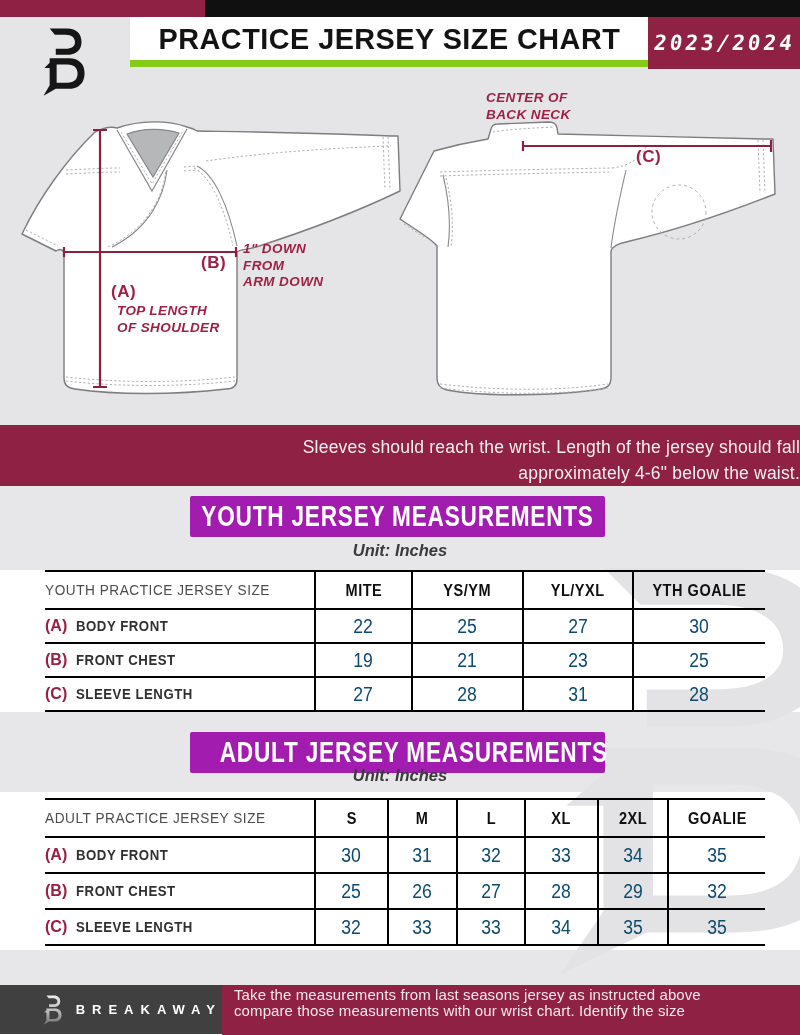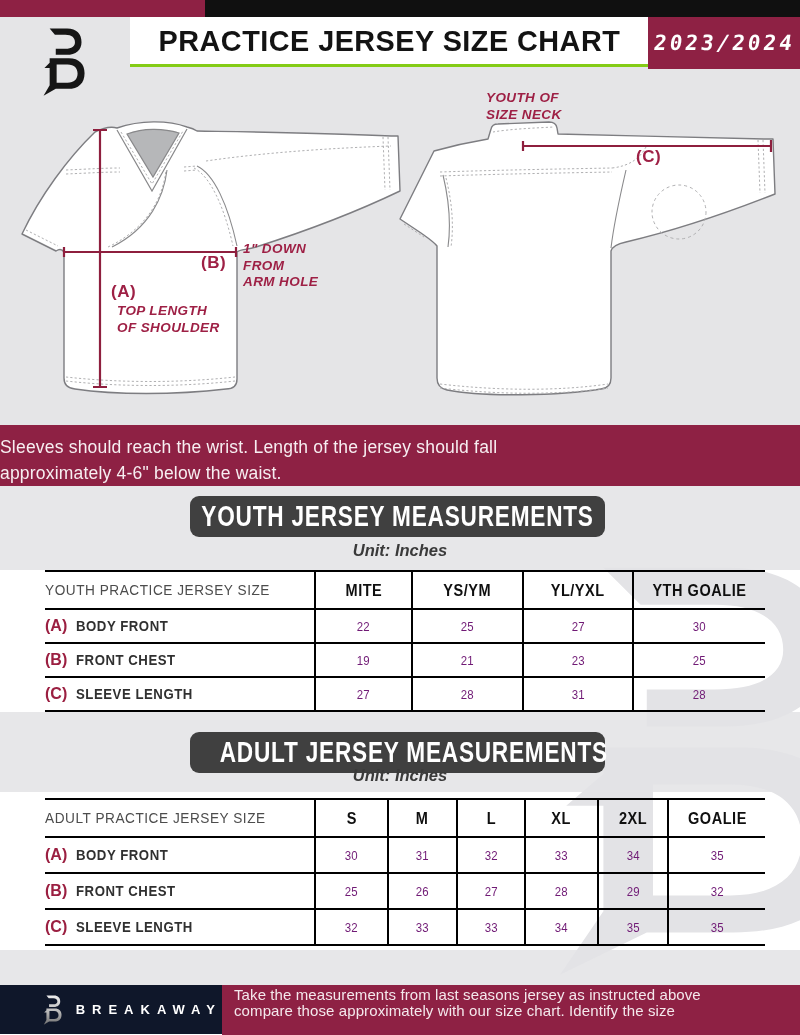--- a/index.html
+++ b/index.html
@@ -12,46 +12,46 @@
   .strip-maroon { left:0; top:0; width:205px; height:17px; background:#8e2144; z-index:1; }
   .strip-black  { left:205px; top:0; width:595px; height:17px; background:#101010; z-index:1; }
   .gray-hero    { left:0; top:17px; width:800px; height:408px; background:#e5e5e7; z-index:1; }
   .gray-band    { left:0; width:800px; background:#e7e7e9; z-index:1; }
   .gb1 { top:486px; height:84px; }
   .gb2 { top:712px; height:80px; }
   .gb3 { top:950px; height:35px; }
 
   
   .title-box { left:130px; top:17px; width:518px; height:50px; background:#ffffff;
-               border-bottom:3px solid #84cc16; display:flex; align-items:center;
+               border-bottom:7px solid #84cc16; display:flex; align-items:center;
                justify-content:center; z-index:3; }
   .title-box span { font-size:30px; font-weight:800; color:#131313; letter-spacing:.5px;
                     display:inline-block; transform:scaleX(.96); white-space:nowrap; }
   .year-box { left:648px; top:17px; width:152px; height:52px; background:#8e2144;
               display:flex; align-items:center; justify-content:center; z-index:3; }
   .year-box span { font-family:"DejaVu Sans Mono", monospace; font-weight:700;
                    font-size:21px; color:#ffffff; letter-spacing:3px;
                    display:inline-block; transform:skewX(-8deg); white-space:nowrap; }
   .logo-main { left:28px; top:26px; width:66px; height:72px; z-index:3; }
 
   
   .jerseys { left:0; top:60px; width:800px; height:370px; z-index:2; }
   .ann { position:absolute; color:#9e2045; z-index:3; }
   .ann-caption { font-style:italic; font-weight:600; font-size:13.5px;
                  line-height:16.5px; letter-spacing:.4px; white-space:nowrap; }
   .ann-key { font-weight:800; font-size:17px; letter-spacing:.5px; }
 
   
   .banner { left:0; top:425px; width:800px; height:61px; background:#8e2144;
-            text-align:left; padding-top:9px; z-index:2; }
+            text-align:right; padding-top:9px; z-index:2; }
   .banner div { color:#f7eef1; font-size:17.5px; line-height:26px; letter-spacing:.2px; }
 
   
-  .section-bar { left:190px; width:415px; height:41px; background:#404040;
-                 border-radius:9px; display:flex; align-items:center;
+  .section-bar { left:190px; width:415px; height:41px; background:#a21caf;
+                 border-radius:2px; display:flex; align-items:center;
                  justify-content:center; z-index:3; }
   .section-bar span { color:#ffffff; font-size:29px; font-weight:700; letter-spacing:1px;
                       display:inline-block; transform:scaleX(.78); white-space:nowrap; }
   .bar-youth { top:496px; } .bar-adult { top:732px;padding-left:33px; }
   .unit { left:0; width:800px; text-align:center; font-style:italic; font-weight:700;
           color:#3a3a3a; font-size:16.5px; z-index:3; }
   .unit-youth { top:541px; } .unit-adult { top:766px; }
 
   
   .tbl { position:absolute; left:45px; width:720px; border-collapse:collapse;
@@ -64,27 +64,27 @@
   .tbl tr.hdr { height:38px; }
   .tbl-youth tr.row { height:34px; } .tbl-adult tr.row { height:36px; }
   .cond { display:inline-block; transform:scaleX(.88); transform-origin:50% 50%; }
   .condL { display:inline-block; transform:scaleX(.88); transform-origin:0 50%; }
   .h-label { font-size:15.5px; color:#4c4c4c; letter-spacing:.6px; font-weight:400;
              padding-left:12px; }
   .h-size  { font-size:16.5px; color:#0f0f0f; font-weight:700; letter-spacing:.6px; }
   .r-label { padding-left:22px; white-space:nowrap; }
   .r-key   { color:#9b1f41; font-weight:800; font-size:16px; margin-right:9px; }
   .r-name  { color:#303030; font-weight:600; font-size:15px; letter-spacing:.6px; }
-  .r-val   { font-size:13px; color:#701a75; font-weight:400; }
+  .r-val   { font-size:20px; color:#0c4a6e; font-weight:400; }
 
   
   .watermark { left:498px; top:552px; width:372px; height:436px; z-index:2; }
 
   
-  .footer-black { left:0; top:985px; width:222px; height:49px; background:#0f172a;
+  .footer-black { left:0; top:985px; width:222px; height:49px; background:#404040;
                   display:flex; align-items:center; z-index:4; }
   .footer-logo { width:36px; height:44px; margin-left:40px; }
   .footer-brand { color:#ffffff; font-size:13px; font-weight:700; letter-spacing:7px;
                   margin-left:13px; white-space:nowrap; }
   .footer-maroon { left:222px; top:985px; width:578px; height:50px; background:#8e2144;
                    padding:2px 6px 0 12px; z-index:4; }
   .footer-maroon div { color:#f4e8ec; font-size:15px; line-height:15.8px;
                        letter-spacing:.1px; white-space:nowrap; }
 
   svg { display:block; }
@@ -183,29 +183,29 @@
       <path fill="none" stroke="#8a8a8c" stroke-width="1.1" d="
         M 443,175 C 449,200 451,225 448,247 M 626,170 C 620,196 614,222 611,248"></path>
       <circle cx="679" cy="212" r="27" fill="none" stroke="#b0b0b2" stroke-width="1" stroke-dasharray="3,3"></circle>
       <g stroke="#8e1f3e" stroke-width="2.2">
         <path d="M 523,146 L 771,146 M 523,141 L 523,151 M 771,140 L 771,152"></path>
       </g>
     </g>
   </svg>
 
   <div class="ann ann-caption" style="left:486px; top:90px;">
-    <div>YOUTH OF</div>
-    <div>SIZE NECK</div>
+    <div>CENTER OF</div>
+    <div>BACK NECK</div>
   </div>
   <div class="ann ann-key" style="left:636px; top:147px;">(C)</div>
   <div class="ann ann-key" style="left:201px; top:253px;">(B)</div>
   <div class="ann ann-caption" style="left:243px; top:241px;">
     <div>1" DOWN</div>
     <div>FROM</div>
-    <div>ARM HOLE</div>
+    <div>ARM DOWN</div>
   </div>
   <div class="ann ann-key" style="left:111px; top:282px;">(A)</div>
   <div class="ann ann-caption" style="left:117px; top:303px;">
     <div>TOP LENGTH</div>
     <div>OF SHOULDER</div>
   </div>
 
   <div class="abs banner">
     <div>Sleeves should reach the wrist. Length of the jersey should fall</div>
     <div>approximately 4-6" below the waist.</div>
@@ -312,16 +312,16 @@
     </table>
 
   <div class="abs footer-black">
     <svg class="footer-logo" viewBox="0 0 120 165" preserveAspectRatio="xMidYMid meet">
       <use href="#bgLogo" fill="url(#silver)"></use>
     </svg>
     <span class="footer-brand">BREAKAWAY</span>
   </div>
   <div class="abs footer-maroon">
     <div>Take the measurements from last seasons jersey as instructed above</div>
-    <div>compare those approximately  with our size chart. Identify the size</div>
+    <div>compare those measurements  with our wrist chart. Identify the size</div>
   </div>
 
 </div>
 
 </body></html>

